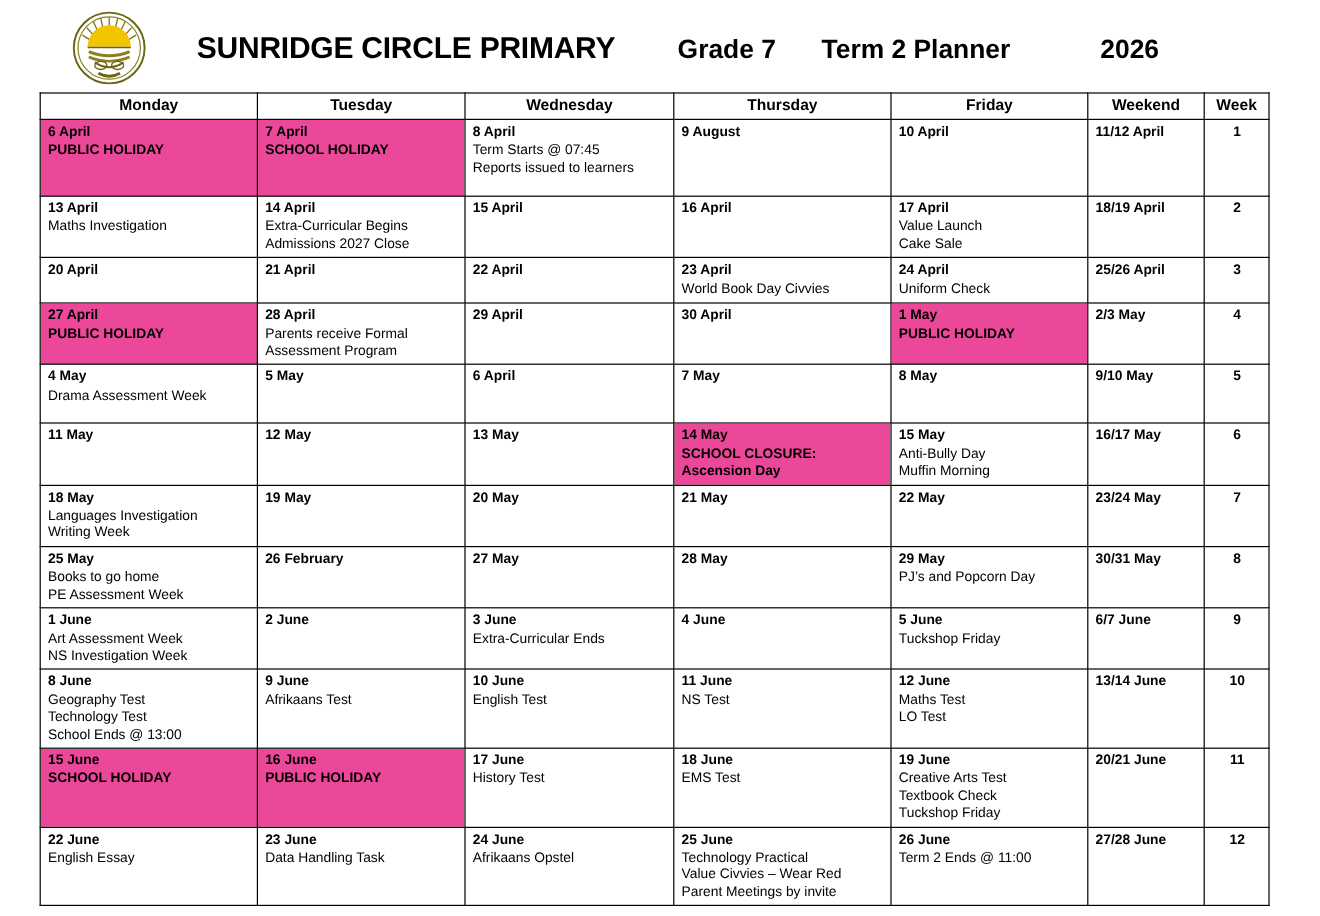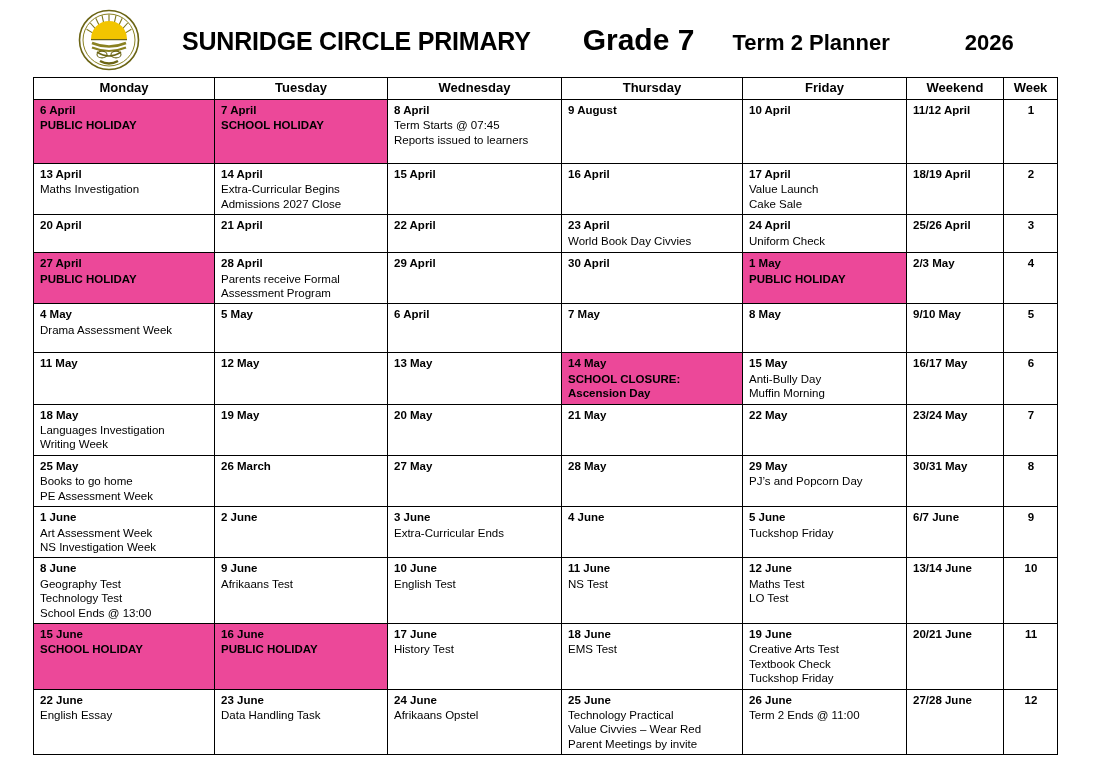--- a/index.html
+++ b/index.html
@@ -18,21 +18,21 @@
   .page {
     position: relative;
     width: 1100px;
     height: 763px;
     box-sizing: border-box;
   }
 
   
   .header {
     position: absolute;
-    left: 33px;
+    left: 15px;
     top: 4px;
     width: 1024px;
     height: 72px;
     display: flex;
     align-items: center;
   }
 
   .logo {
     width: 62px;
     height: 62px;
@@ -48,21 +48,21 @@
     align-items: baseline;
     margin-left: 28px;
     white-space: nowrap;
   }
   .school-name {
     font-size: 25px;
     font-weight: bold;
     letter-spacing: -0.2px;
   }
   .grade {
-    font-size: 30px;
+    font-size: 22px;
     font-weight: bold;
     margin-left: 52px;
   }
   .term {
     font-size: 22px;
     font-weight: bold;
     margin-left: 38px;
   }
   .year {
     font-size: 22px;
@@ -360,21 +360,21 @@
           </td>
           <td class="weeknum">7</td>
         </tr>
         <tr style="height: 49px;">
           <td>
             <span class="date">25 May</span>
             <span class="ev">Books to go home</span>
             <span class="ev">PE Assessment Week</span>
           </td>
           <td>
-            <span class="date">26 March</span>
+            <span class="date">26 February</span>
           </td>
           <td>
             <span class="date">27 May</span>
           </td>
           <td>
             <span class="date">28 May</span>
           </td>
           <td>
             <span class="date">29 May</span>
             <span class="ev">PJ’s and Popcorn Day</span>

